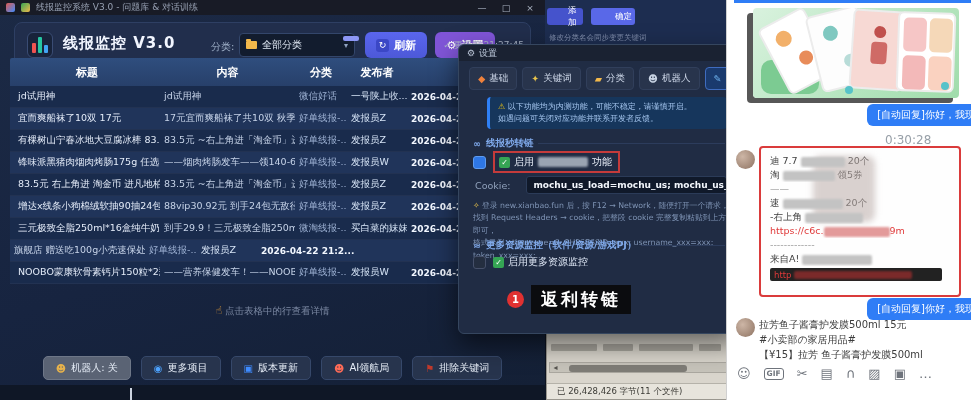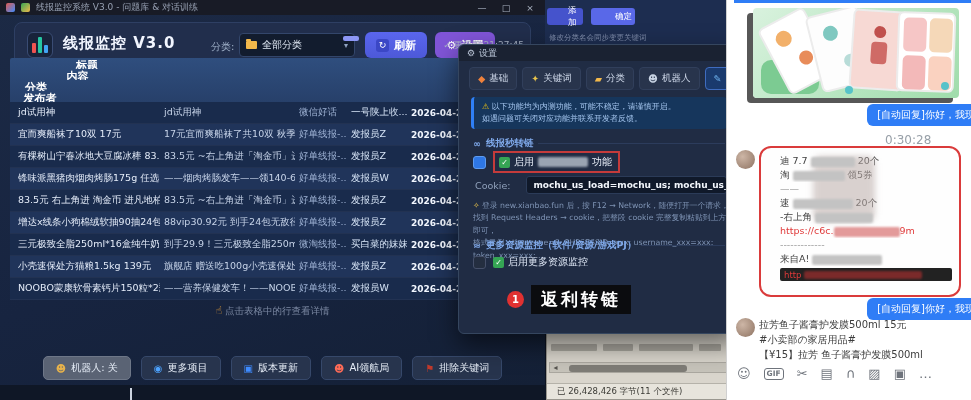--- a/index.html
+++ b/index.html
@@ -30,21 +30,21 @@
   .folder-ico:before { content:""; position:absolute; left:0; top:-2px; width:5px; height:2px; background:#f2b84b; border-radius:1px 1px 0 0; }
   .cat-caret { margin-left:auto; color:#8fa2c0; font-size:8px; }
   .cat-accent { left:328px; top:13px; width:16px; height:5px; background:#8d97f5; border-radius:2px; }
   .btn { border-radius:6px; color:#fff; font-size:11px; display:flex; align-items:center; justify-content:center; gap:5px; font-weight:bold; }
   .btn-refresh { left:350px; top:9px; width:62px; height:26px; background:linear-gradient(180deg,#5a66ee,#4d59d8); }
   .btn-refresh .ico { width:13px; height:13px; background:#3b47c6; border-radius:3px; font-size:9px; line-height:13px; text-align:center; font-weight:normal; }
   .btn-settings { left:420px; top:9px; width:60px; height:26px; background:#8055d8; }
   .updated { right:6px; top:16px; color:#aab6c8; font-size:9px; }
 
   .table { left:10px; top:58px; width:521px; }
-  .thead { display:flex; height:44px; background:linear-gradient(180deg,#2f4e7e,#27406a); color:#fff; font-weight:bold; font-size:11px; align-items:flex-start; border-radius:2px 2px 0 0;flex-direction:column; }
+  .thead { display:flex; height:28px; background:linear-gradient(180deg,#2f4e7e,#27406a); color:#fff; font-weight:bold; font-size:11px; align-items:center; border-radius:2px 2px 0 0; }
   .trow { display:flex; height:22px; align-items:center; font-size:9.5px; border-bottom:1px solid #223252;justify-content:center; }
   .trow:nth-child(odd) { background:#20345a; }
   .trow:nth-child(even) { background:#192b4c; }
   .c { white-space:nowrap; overflow:hidden; padding:0 4px; }
   .c1 { width:150px; padding-left:8px; color:#e4ecf9; }
   .c2 { width:135px; color:#c6d3e8; }
   .c3 { width:52px;  color:#9db1d3; }
   .c4 { width:60px;  color:#d6e4f6; }
   .c5 { flex:1; color:#f2f7ff; font-weight:bold; font-size:9px; }
   .thead .c { text-align:center; color:#fff; }
@@ -74,21 +74,21 @@
   .fw-track { flex:1; position:relative; height:100%; }
   .fw-thumb { position:absolute; left:8px; top:2px; width:118px; height:7px; background:#7e7c76; border-radius:3px; }
   .fw-status { position:absolute; left:0; bottom:0; width:100%; height:16px; background:#e7e4dc; border-top:1px solid #b5b2a9; color:#3a3934; font-size:8.5px; line-height:15px; padding-left:10px; }
 
   
   .dialog { left:458px; top:44px; width:282px; height:290px; background:#202c44; border:1px solid #35465f; border-radius:6px; box-shadow:0 10px 26px rgba(0,0,0,.55); }
   .dlg-titlebar { position:absolute; left:0; top:0; width:100%; height:16px; background:#1a2232; border-radius:6px 6px 0 0; display:flex; align-items:center; gap:4px; padding:0 8px; color:#b9c4d6; font-size:9px; }
   .tabs { position:absolute; left:10px; top:22px; right:10px; display:flex; gap:5px; }
   .tab { height:23px; padding:0 8px; background:#28344c; border:1px solid #313f5b; border-radius:4px; color:#cfd9ea; font-size:9.5px; display:flex; align-items:center; gap:4px; white-space:nowrap; }
   .tab.active { background:#1a3a6e; border-color:#3f6cc0; color:#e3eeff; }
-  .warn { position:absolute; left:12px; top:52px; right:12px; height:32px; background:#16365c; border-left:3px solid #2f80f6; border-radius:4px; padding:4px 8px; color:#a5c6ef; font-size:8px; line-height:1.55; white-space:nowrap; overflow:hidden; }
+  .warn { position:absolute; left:28px; top:52px; right:12px; height:32px; background:#16365c; border-left:3px solid #2f80f6; border-radius:4px; padding:4px 8px; color:#a5c6ef; font-size:8px; line-height:1.55; white-space:nowrap; overflow:hidden; }
   .warn .wi { color:#f1c40f; }
   .sec { position:absolute; left:14px; right:14px; display:flex; align-items:center; gap:5px; color:#7fa9ea; font-weight:bold; font-size:9.5px; }
   .sec .rule { flex:1; height:1px; background:#2c3c5c; }
   .sec1 { top:92px; } .sec2 { top:194px; }
   .chk-row { position:absolute; left:14px; display:flex; align-items:center; gap:7px; }
   .row1 { top:106px; } .row2 { top:210px; }
   .checkbox { width:13px; height:13px; border-radius:3px; }
   .cb-on { background:#2e77e5; border:1px solid #5d9bf0; }
   .cb-off { background:#242e40; border:1px solid #46506a; }
   .green-check { width:11px; height:11px; background:#35a554; border-radius:2px; color:#fff; font-size:8px; line-height:11px; text-align:center; font-weight:bold; flex:0 0 auto; }
@@ -109,21 +109,21 @@
   .chat { left:726px; top:0; width:245px; height:400px; background:#fff; border-left:1px solid #d0d0d0; overflow:hidden; }
   .chat-topline { position:absolute; left:7px; top:0; right:0; height:3px; background:#2f7df6; }
   .sticker { position:absolute; left:26px; top:8px; width:206px; height:90px; border-radius:4px; background:linear-gradient(135deg,#d9f2de,#9fdcab); box-shadow:-6px 5px 0 rgba(45,45,45,.8); overflow:hidden; }
   .cyl { position:absolute; left:8px; bottom:4px; width:58px; height:34px; background:#7ccb92; border-radius:10px; }
   .card { position:absolute; border-radius:6px; border:2px solid #ececec; }
   .card .dot { position:absolute; border-radius:50%; }
   .gem { position:absolute; width:8px; height:8px; border-radius:50%; background:#57c2c9; }
   .bubble { position:absolute; right:-14px; background:#2f7df6; color:#fff; font-size:10px; padding:4px 10px; border-radius:6px 6px 2px 6px; white-space:nowrap; }
   .chat-time { position:absolute; left:158px; top:133px; color:#98a0a8; font-size:12px; }
   .avatar { position:absolute; left:9px; width:19px; height:19px; border-radius:50%; background:radial-gradient(circle at 35% 35%,#cdb6a6,#8d7261); }
-  .flagged { position:absolute; left:32px; top:146px; width:202px; height:151px; background:#fefefe; border:2px solid #da3b3b; border-radius:12px; padding:6px 19px; font-size:9.5px; color:#404040; line-height:14px; }
+  .flagged { position:absolute; left:32px; top:146px; width:202px; height:151px; background:#fefefe; border:2px solid #da3b3b; border-radius:4px; padding:6px 9px; font-size:9.5px; color:#404040; line-height:14px; }
   .flagged .red { color:#e03a3a; }
   .flagged .censor { background:#c3c3c3; }
   .flagged .censor.r { background:#e39a9a; }
   .smudge { position:absolute; left:52px; top:8px; width:62px; height:66px; background:rgba(186,172,168,.55); border-radius:8px; filter:blur(3px); }
   .darkbar { width:172px; height:13px; background:#222; border-radius:2px; padding:0 4px; display:flex; align-items:center; gap:3px; margin-top:2px; }
   .darkbar .censor { background:#7a2a2a; filter:blur(0.8px); }
   .msg2 { position:absolute; left:32px; top:317px; color:#3c3c3c; font-size:10px; line-height:15px; white-space:nowrap; }
   .chat-toolbar { position:absolute; left:10px; top:366px; display:flex; gap:13px; align-items:center; color:#6f747c; font-size:13px; }
   .gif-badge { font-size:7.5px; font-weight:bold; border:1.5px solid #6f747c; border-radius:3px; padding:0 2px; height:12px; line-height:10px; }
 </style>
@@ -245,21 +245,20 @@
           <span class="c c5">2026-04-22 21:2...</span>
       </div>
       <div class="trow">
         <span class="c c1">三元极致全脂250ml*16盒纯牛奶 29...</span>
           <span class="c c2">到手29.9！三元极致全脂250ml*16...</span>
           <span class="c c3">微淘线报-...</span>
           <span class="c c4">买白菜的妹妹</span>
           <span class="c c5">2026-04-22 21:2...</span>
       </div>
       <div class="trow">
-        <span class="c c1">小壳速保处方猫粮1.5kg 139元</span>
           <span class="c c2">旗舰店 赠送吃100g小壳速保处方猫粮...</span>
           <span class="c c3">好单线报-...</span>
           <span class="c c4">发报员Z</span>
           <span class="c c5">2026-04-22 21:2...</span>
       </div>
       <div class="trow">
         <span class="c c1">NOOBO蒙康软骨素钙片150粒*2瓶3...</span>
           <span class="c c2">——营养保健发车！——NOOBO ...</span>
           <span class="c c3">好单线报-...</span>
           <span class="c c4">发报员W</span>

